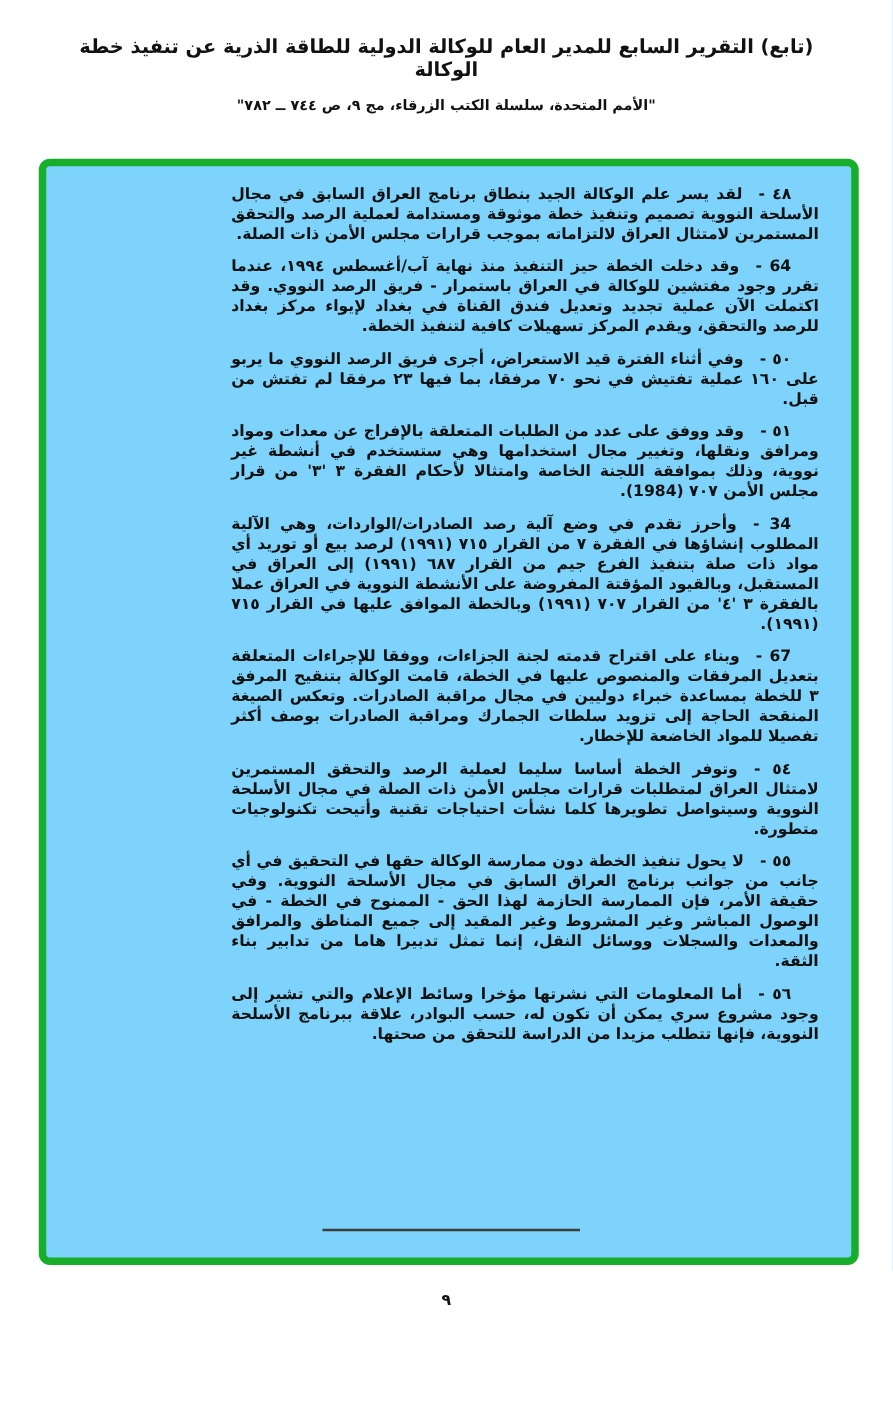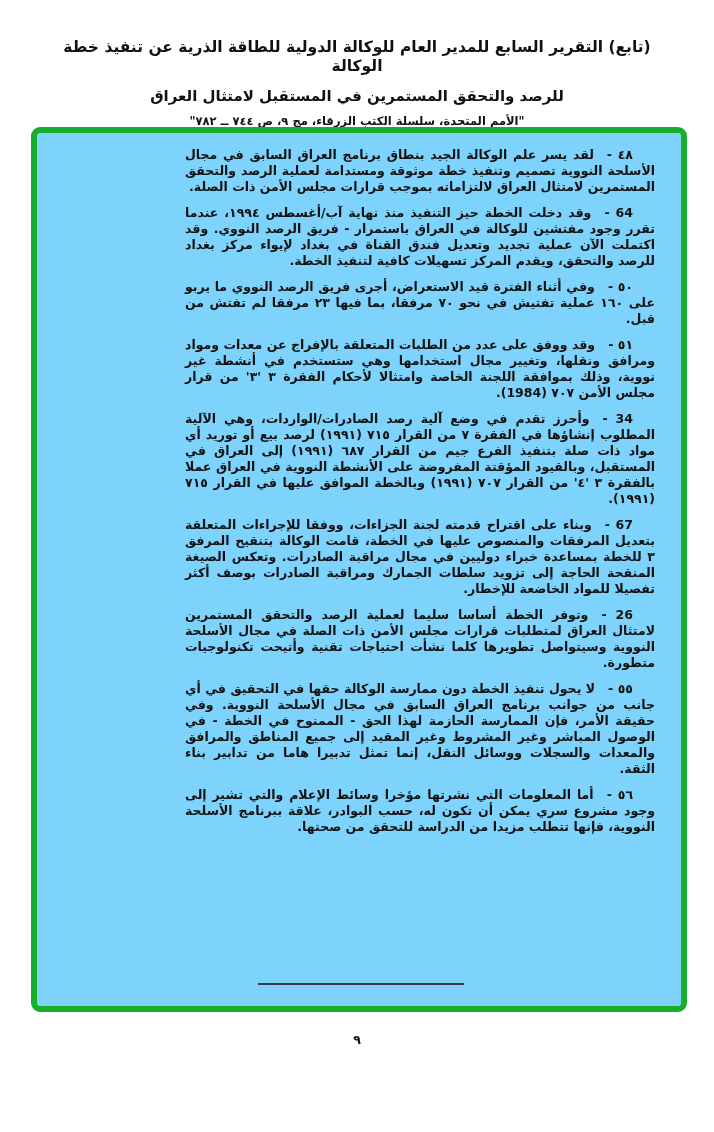--- a/index.html
+++ b/index.html
@@ -12,21 +12,21 @@
     height: 1132px;
     position: relative;
     font-family: "DejaVu Sans", sans-serif;
     color: #111;
     overflow: hidden;
   }
 
   
   .doc-header {
     position: absolute;
-    top: 38px;
+    top: 28px;
     left: 0;
     right: 0;
     text-align: center;
     direction: rtl;
   }
   .doc-header .h-line1 {
     font-size: 15.5px;
     font-weight: 700;
     line-height: 1.25;
     margin: 0 40px 10px 40px;
@@ -94,41 +94,40 @@
     text-align: center;
     font-size: 12.5px;
     font-weight: 700;
   }
 </style>
 </head>
 <body>
 
 <div class="doc-header">
   <div class="h-line1">(تابع) التقرير السابع للمدير العام للوكالة الدولية للطاقة الذرية عن تنفيذ خطة الوكالة</div>
-  <div class="h-line2">للرصد والتحقق المستمرين في المستقبل لامتثال العراق</div>
   <div class="h-line3">"الأمم المتحدة، سلسلة الكتب الزرقاء، مج ٩، ص ٧٤٤ ــ ٧٨٢"</div>
 </div>
 
 <div class="green-box" style="border-color: rgb(23, 174, 44);">
 
   <div class="text-col">
 
     <p><span class="pnum">٤٨ -</span><span>لقد يسر علم الوكالة الجيد بنطاق برنامج العراق السابق في مجال الأسلحة النووية تصميم وتنفيذ خطة موثوقة ومستدامة لعملية الرصد والتحقق المستمرين لامتثال العراق لالتزاماته بموجب قرارات مجلس الأمن ذات الصلة.</span></p>
 
     <p><span class="pnum">64 -</span><span>وقد دخلت الخطة حيز التنفيذ منذ نهاية آب/أغسطس ١٩٩٤، عندما تقرر وجود مفتشين للوكالة في العراق باستمرار - فريق الرصد النووي. وقد اكتملت الآن عملية تجديد وتعديل فندق القناة في بغداد لإيواء مركز بغداد للرصد والتحقق، ويقدم المركز تسهيلات كافية لتنفيذ الخطة.</span></p>
 
     <p><span class="pnum">٥٠ -</span><span>وفي أثناء الفترة قيد الاستعراض، أجرى فريق الرصد النووي ما يربو على ١٦٠ عملية تفتيش في نحو ٧٠ مرفقا، بما فيها ٢٣ مرفقا لم تفتش من قبل.</span></p>
 
     <p><span class="pnum">٥١ -</span><span>وقد ووفق على عدد من الطلبات المتعلقة بالإفراج عن معدات ومواد ومرافق ونقلها، وتغيير مجال استخدامها وهي ستستخدم في أنشطة غير نووية، وذلك بموافقة اللجنة الخاصة وامتثالا لأحكام الفقرة ٣ '٣' من قرار مجلس الأمن ٧٠٧ (1984).</span></p>
 
     <p><span class="pnum">34 -</span><span>وأحرز تقدم في وضع آلية رصد الصادرات/الواردات، وهي الآلية المطلوب إنشاؤها في الفقرة ٧ من القرار ٧١٥ (١٩٩١) لرصد بيع أو توريد أي مواد ذات صلة بتنفيذ الفرع جيم من القرار ٦٨٧ (١٩٩١) إلى العراق في المستقبل، وبالقيود المؤقتة المفروضة على الأنشطة النووية في العراق عملا بالفقرة ٣ '٤' من القرار ٧٠٧ (١٩٩١) وبالخطة الموافق عليها في القرار ٧١٥ (١٩٩١).</span></p>
 
     <p><span class="pnum">67 -</span><span>وبناء على اقتراح قدمته لجنة الجزاءات، ووفقا للإجراءات المتعلقة بتعديل المرفقات والمنصوص عليها في الخطة، قامت الوكالة بتنقيح المرفق ٣ للخطة بمساعدة خبراء دوليين في مجال مراقبة الصادرات. وتعكس الصيغة المنقحة الحاجة إلى تزويد سلطات الجمارك ومراقبة الصادرات بوصف أكثر تفصيلا للمواد الخاضعة للإخطار.</span></p>
 
-    <p><span class="pnum">26 -</span><span>وتوفر الخطة أساسا سليما لعملية الرصد والتحقق المستمرين لامتثال العراق لمتطلبات قرارات مجلس الأمن ذات الصلة في مجال الأسلحة النووية وسيتواصل تطويرها كلما نشأت احتياجات تقنية وأتيحت تكنولوجيات متطورة.</span></p>
+    <p><span class="pnum">٥٤ -</span><span>وتوفر الخطة أساسا سليما لعملية الرصد والتحقق المستمرين لامتثال العراق لمتطلبات قرارات مجلس الأمن ذات الصلة في مجال الأسلحة النووية وسيتواصل تطويرها كلما نشأت احتياجات تقنية وأتيحت تكنولوجيات متطورة.</span></p>
 
     <p><span class="pnum">٥٥ -</span><span>لا يحول تنفيذ الخطة دون ممارسة الوكالة حقها في التحقيق في أي جانب من جوانب برنامج العراق السابق في مجال الأسلحة النووية. وفي حقيقة الأمر، فإن الممارسة الحازمة لهذا الحق - الممنوح في الخطة - في الوصول المباشر وغير المشروط وغير المقيد إلى جميع المناطق والمرافق والمعدات والسجلات ووسائل النقل، إنما تمثل تدبيرا هاما من تدابير بناء الثقة.</span></p>
 
     <p><span class="pnum">٥٦ -</span><span>أما المعلومات التي نشرتها مؤخرا وسائط الإعلام والتي تشير إلى وجود مشروع سري يمكن أن تكون له، حسب البوادر، علاقة ببرنامج الأسلحة النووية، فإنها تتطلب مزيدا من الدراسة للتحقق من صحتها.</span></p>
 
   </div>
 
   <div class="footnote-rule"></div>
 
 </div>

